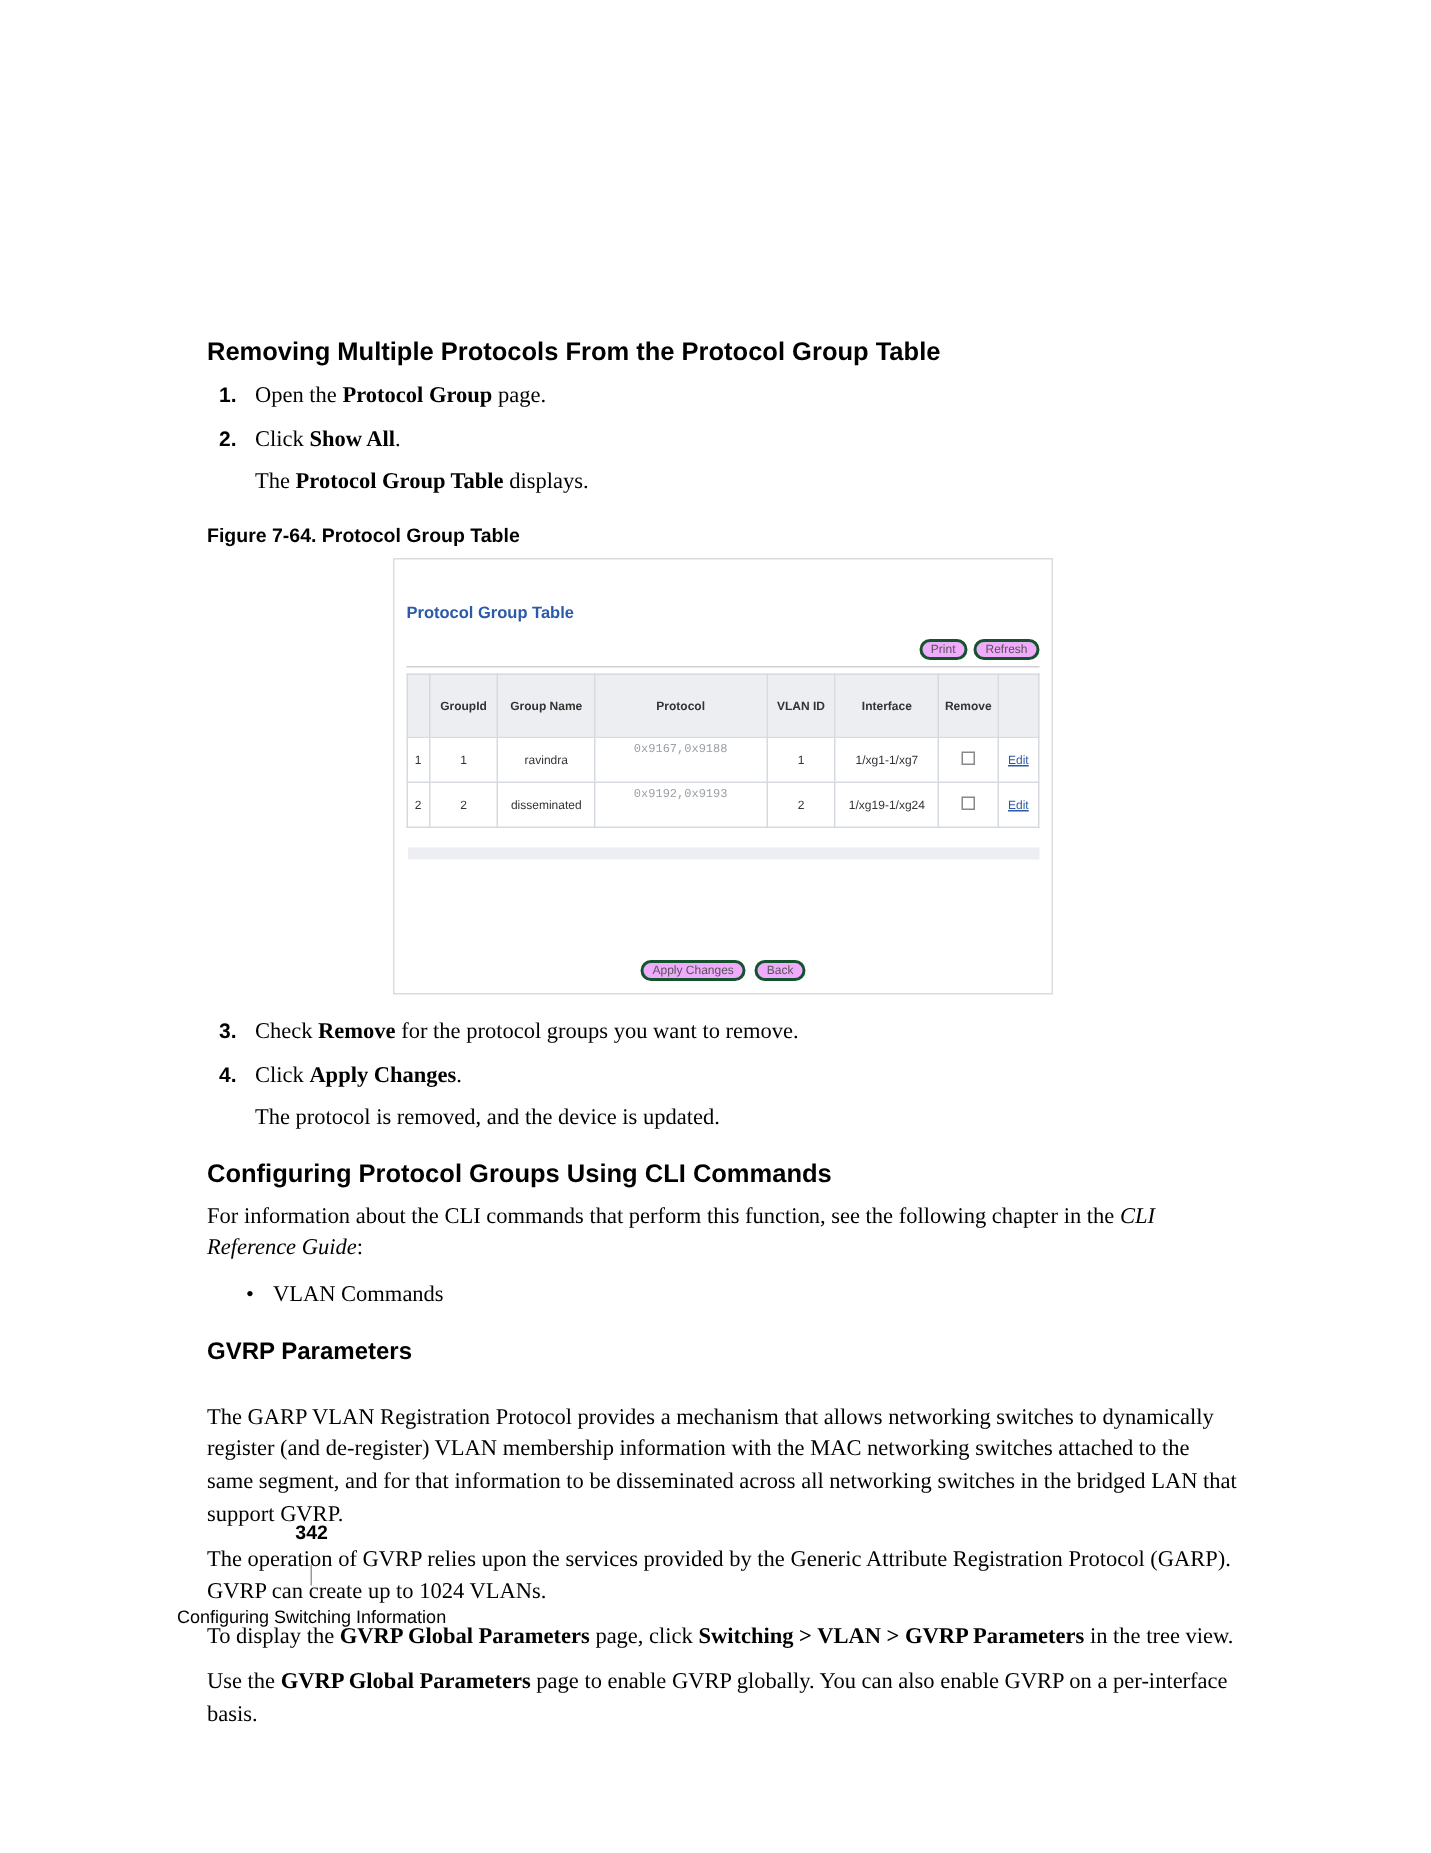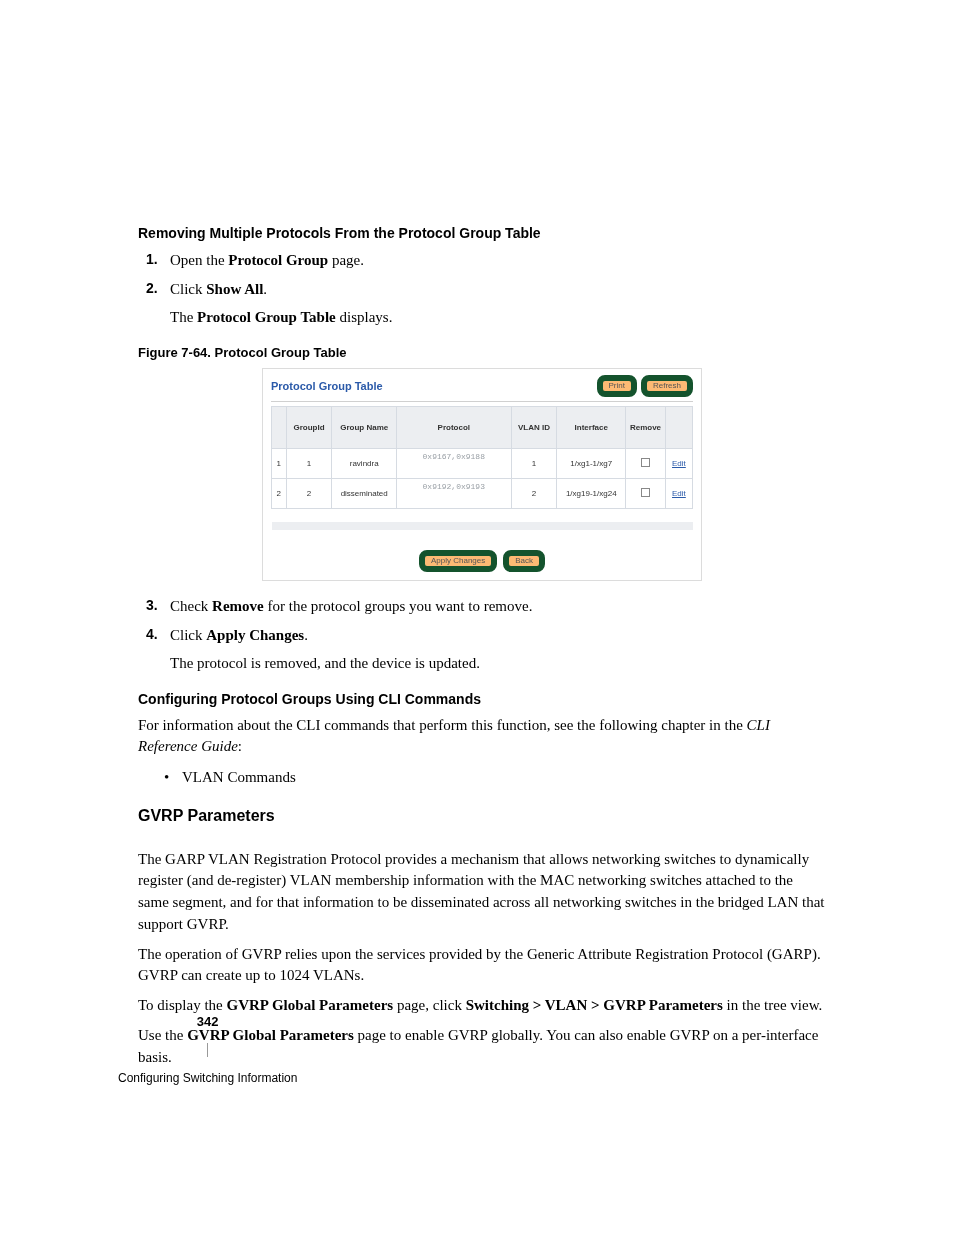--- a/index.html
+++ b/index.html
@@ -12,21 +12,21 @@
     position: relative;
   }
   .page {
     padding: 225px 128px 0 138px;
   }
   .bold { font-weight: 700; }
   .italic { font-style: italic; }
   .heading-sub {
     font-family: 'Helvetica Neue', Helvetica, Arial, sans-serif;
     font-weight: 700;
-    font-size: 14px;
+    font-size: 17px;
     margin-bottom: 8px;
   }
   ol.steps {
     list-style: none;
     counter-reset: step;
     margin-bottom: 16px;
   }
   ol.steps > li {
     counter-increment: step;
     position: relative;
@@ -69,25 +69,26 @@
   }
   .shot-title {
     color: #2b5aa9;
     font-weight: 700;
     font-size: 11px;
   }
   .shot-buttons { display: flex; gap: 4px; }
   .pill {
     font-size: 8px;
     color: #555;
-    background: #fdba74;
-    border: 6px solid #14532d;
+    background: #f0abfc;
+    border: 2px solid #14532d;
     border-radius: 8px;
     padding: 1px 6px;
     line-height: 1;
+    margin-top: 47px;
   }
   .hr-thin { height: 1px; background: #d0d0d0; margin: 0 8px 4px; }
   table.pg {
     width: calc(100% - 16px);
     margin: 0 8px 8px;
     border-collapse: collapse;
     font-size: 8px;
     color: #333;
   }
   table.pg th {

